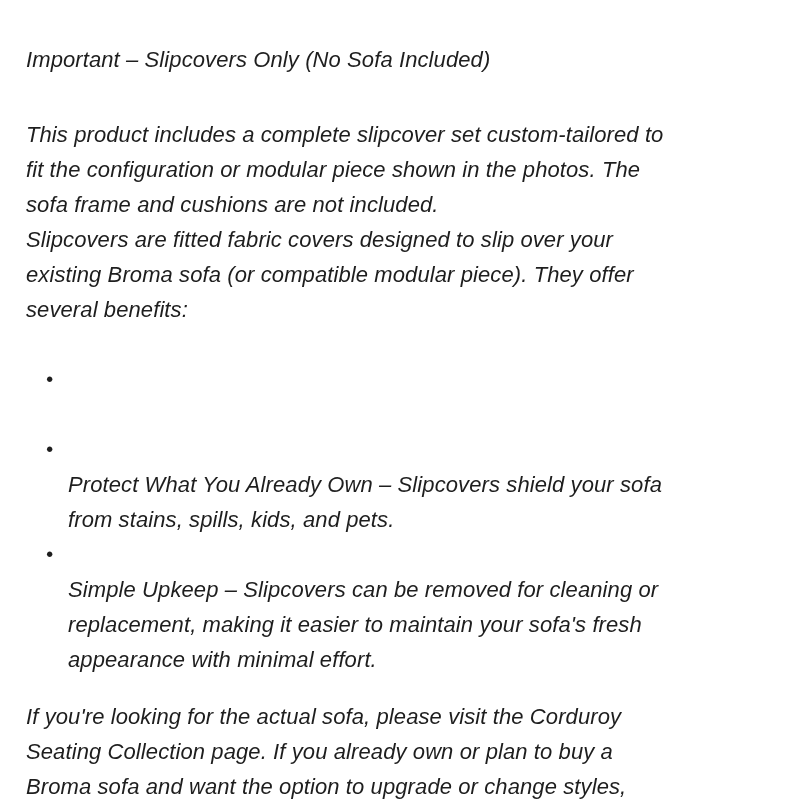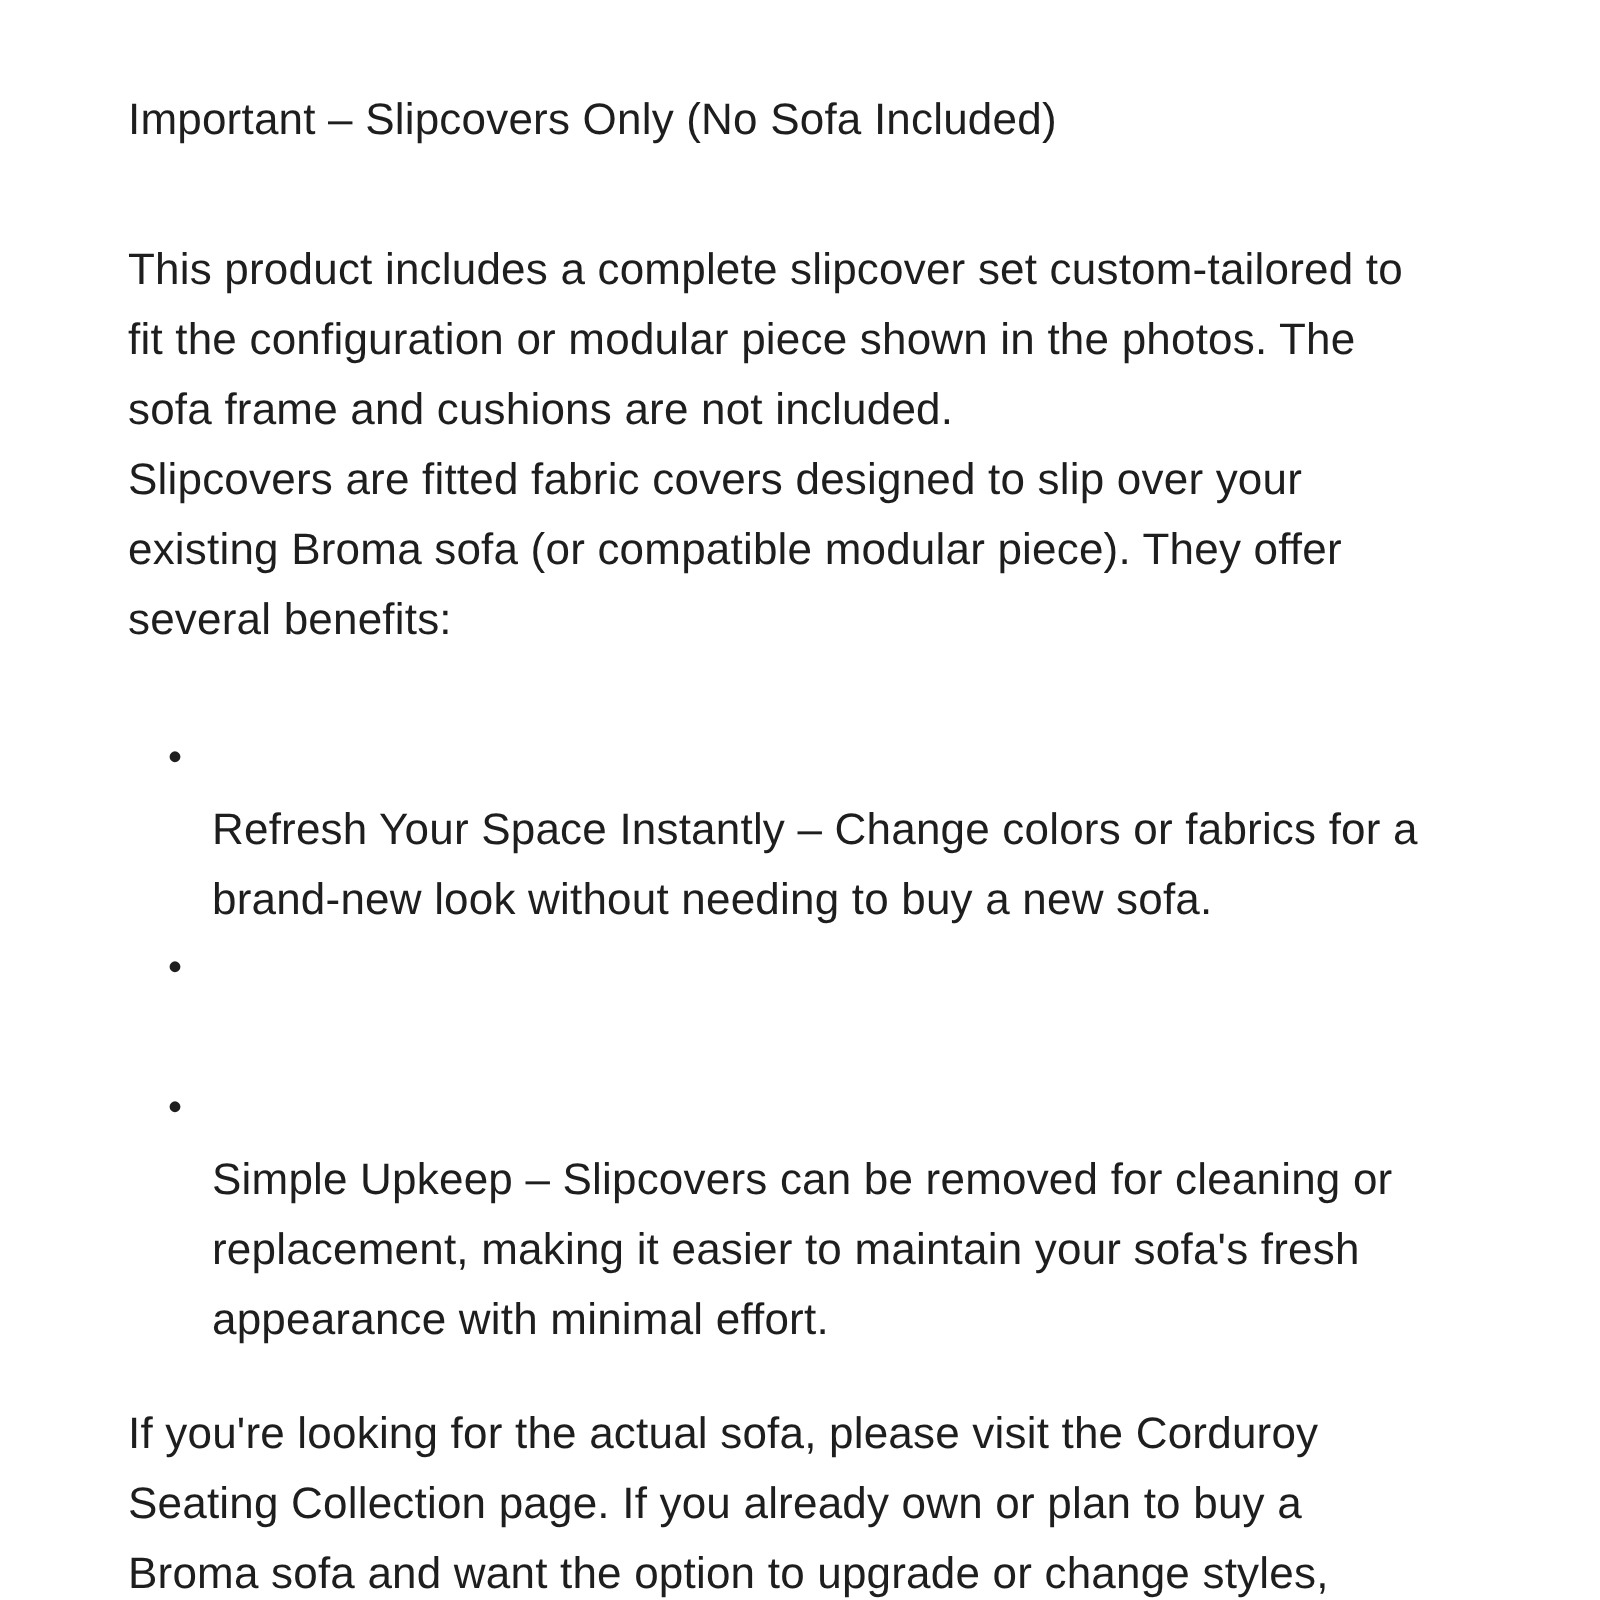--- a/index.html
+++ b/index.html
@@ -12,24 +12,25 @@
     height: 800px;
     overflow: hidden;
     font-family: "Liberation Sans", sans-serif;
     color: #1e1e1e;
     -webkit-font-smoothing: antialiased;
   }
   .page {
     box-sizing: border-box;
     width: 800px;
     height: 800px;
-    padding: 42px 48px 0 64px;
+    padding: 42px 48px 0 26px;
     font-size: 22px;
     line-height: 35px;
     letter-spacing: 0.1px;
+    font-style: italic;
   }
   .title {
     margin: 0 0 40px 0;
     font-size: 22px;
     font-weight: 400;
     line-height: 35px;
   }
   .para {
     margin: 0;
     white-space: pre-line;
@@ -66,25 +67,25 @@
 
   <p class="para intro">This product includes a complete slipcover set custom-tailored to
 fit the configuration or modular piece shown in the photos. The
 sofa frame and cushions are not included.
 Slipcovers are fitted fabric covers designed to slip over your
 existing Broma sofa (or compatible modular piece). They offer
 several benefits:</p>
 
   <ul class="benefits">
     <li>
-      <span class="bullet-dot">•</span><span>Refresh Your Space Instantly – Change colors or fabrics for a
-brand-new look without needing to buy a new sofa.</span>
+      <span class="bullet-dot">•</span>
     </li>
     <li>
-      <span class="bullet-dot">•</span>
+      <span class="bullet-dot">•</span><span>Protect What You Already Own – Slipcovers shield your sofa
+from stains, spills, kids, and pets.</span>
     </li>
     <li>
       <span class="bullet-dot">•</span><span>Simple Upkeep – Slipcovers can be removed for cleaning or
 replacement, making it easier to maintain your sofa's fresh
 appearance with minimal effort.</span>
     </li>
   </ul>
 
   <p class="para closing">If you're looking for the actual sofa, please visit the Corduroy
 Seating Collection page. If you already own or plan to buy a

